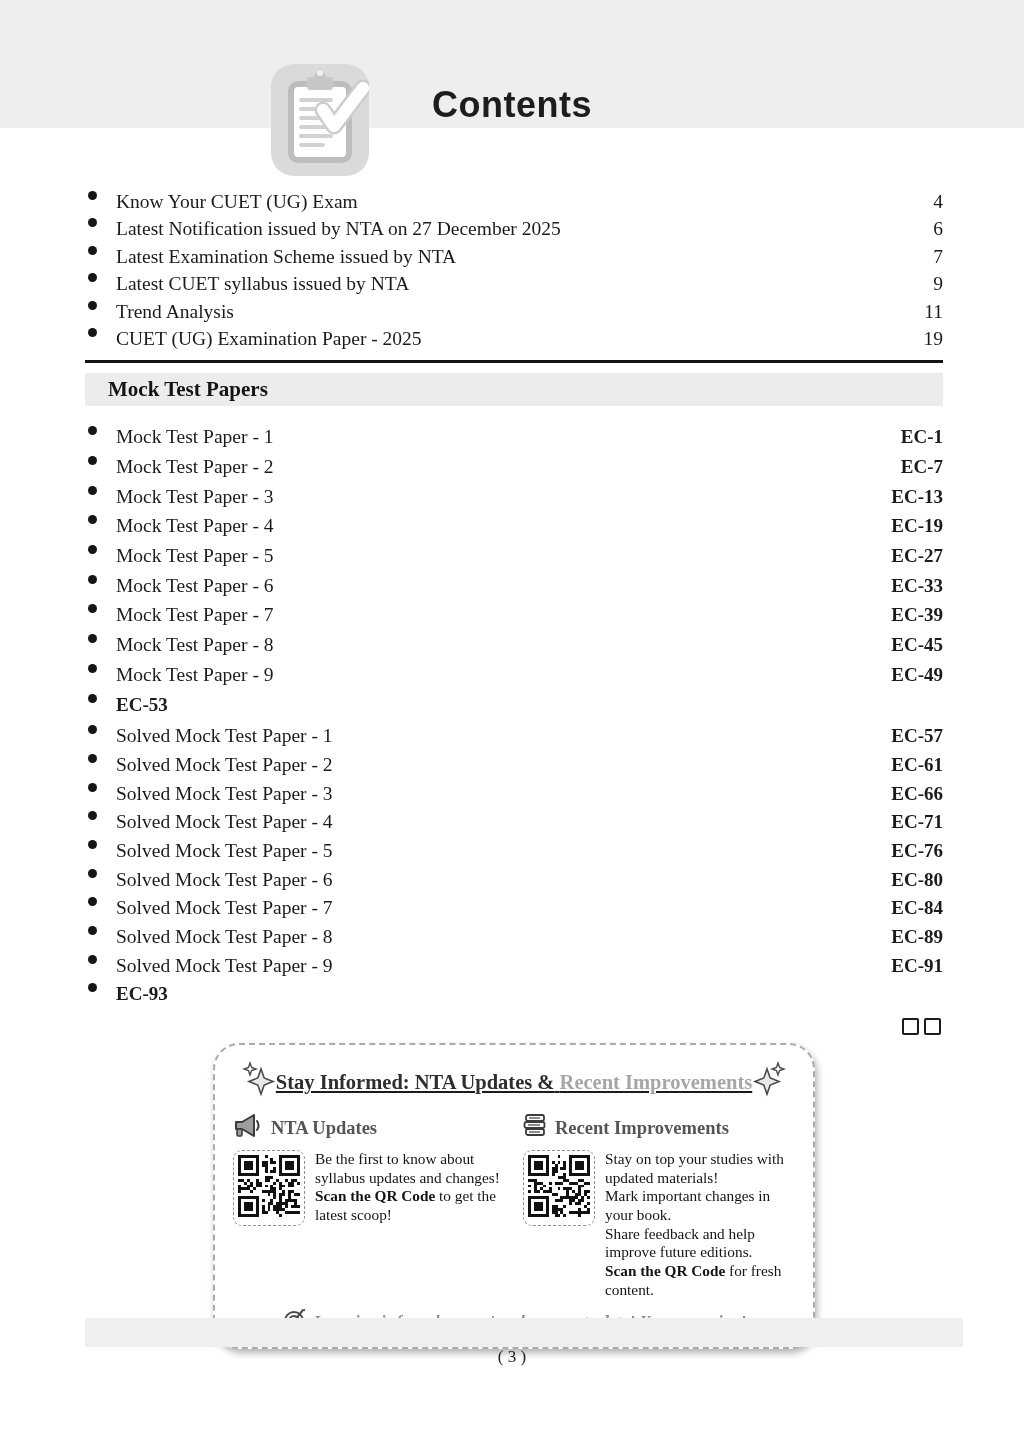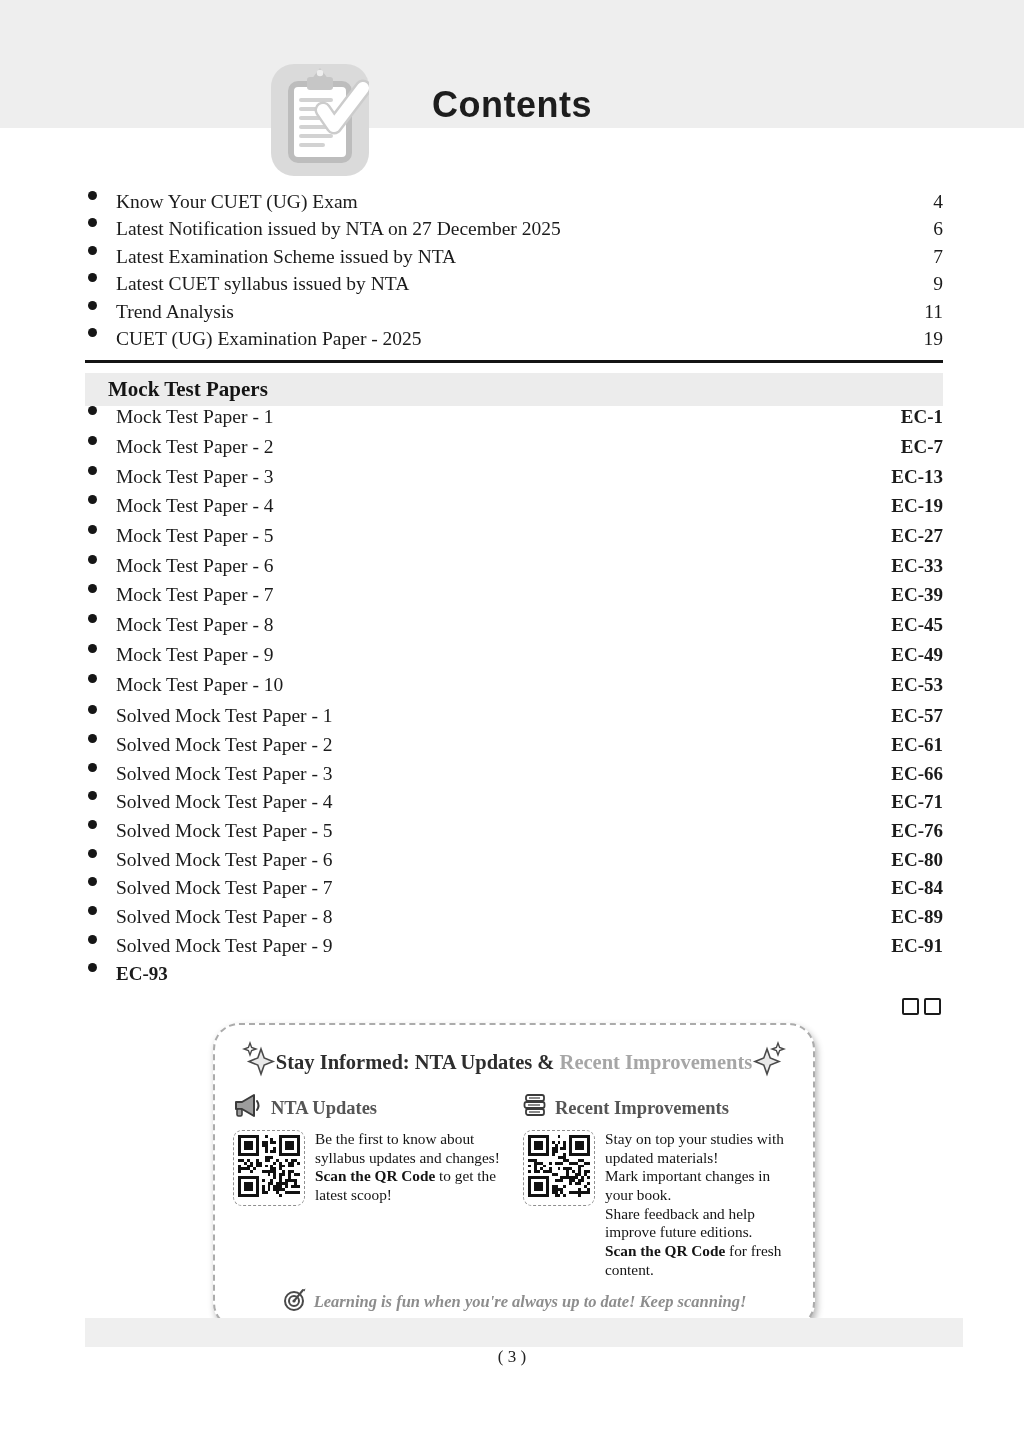--- a/index.html
+++ b/index.html
@@ -35,33 +35,33 @@
   .ec .pagenum{font-weight:700;font-size:19px;}
 
   .divider{height:3px;background:var(--divider);margin-top:5px;}
 
   .section-bar{
     background:var(--section_bar);margin-top:10px;height:33px;
     display:flex;align-items:center;padding-left:23px;
     font-weight:700;font-size:21px;color:#141414;
   }
   .section-bar.solutions{margin-top:9px;height:34px;font-size:22px;}
-  .mock{margin-top:0;}
+  .mock{margin-top:20px;}
   .solved{margin-top:2px;}
 
   .end-squares{display:flex;justify-content:flex-end;gap:5px;margin:6px 2px 0 0;height:15px;}
   .sq{width:13px;height:13px;border:2px solid #1b1b1b;border-radius:2px;background:#fff;}
 
   .info-box{
     position:relative;margin:10px 0 0 128px;width:562px;
     border:2px dashed #ababab;border-radius:26px;background:#fff;
     box-shadow:2px 4px 7px rgba(0,0,0,.30), inset 0 0 0 3px #fff;
     padding:16px 18px 10px 18px;
   }
-  .box-header{display:flex;align-items:center;justify-content:center;}
+  .box-header{display:flex;align-items:center;justify-content:center;text-decoration:underline;}
   .box-title{font-size:20.5px;font-weight:700;white-space:nowrap;}
   .box-title .dark{color:#2e2e2e;}
   .box-title .gray{color:#a6a6a6;}
 
   .box-cols{display:flex;margin-top:10px;gap:18px;}
   .col{flex:1;}
   .col-head{display:flex;align-items:center;gap:8px;font-weight:700;font-size:18.5px;color:#555;}
   .col-body{display:flex;gap:10px;margin-top:6px;align-items:flex-start;justify-content:flex-end;}
   .qr-frame{flex:none;border:1.5px dashed #8f8f8f;border-radius:9px;padding:4px;background:#fff;}
   .col-text{font-size:15.3px;line-height:1.22;color:#141414;}
@@ -199,21 +199,20 @@
         </div>
 
         <div class="row toc-row">
           <span class="bullet"></span>
           <span class="label">Mock Test Paper - 9</span>
           <span class="pagenum">EC-49</span>
         </div>
 
         <div class="row toc-row">
           <span class="bullet"></span>
-          <span class="label">Mock Test Paper - 10</span>
           <span class="pagenum">EC-53</span>
         </div>
       </div>
 
 
     <div class="ec solved">
 
         <div class="row toc-row">
           <span class="bullet"></span>
           <span class="label">Solved Mock Test Paper - 1</span>

